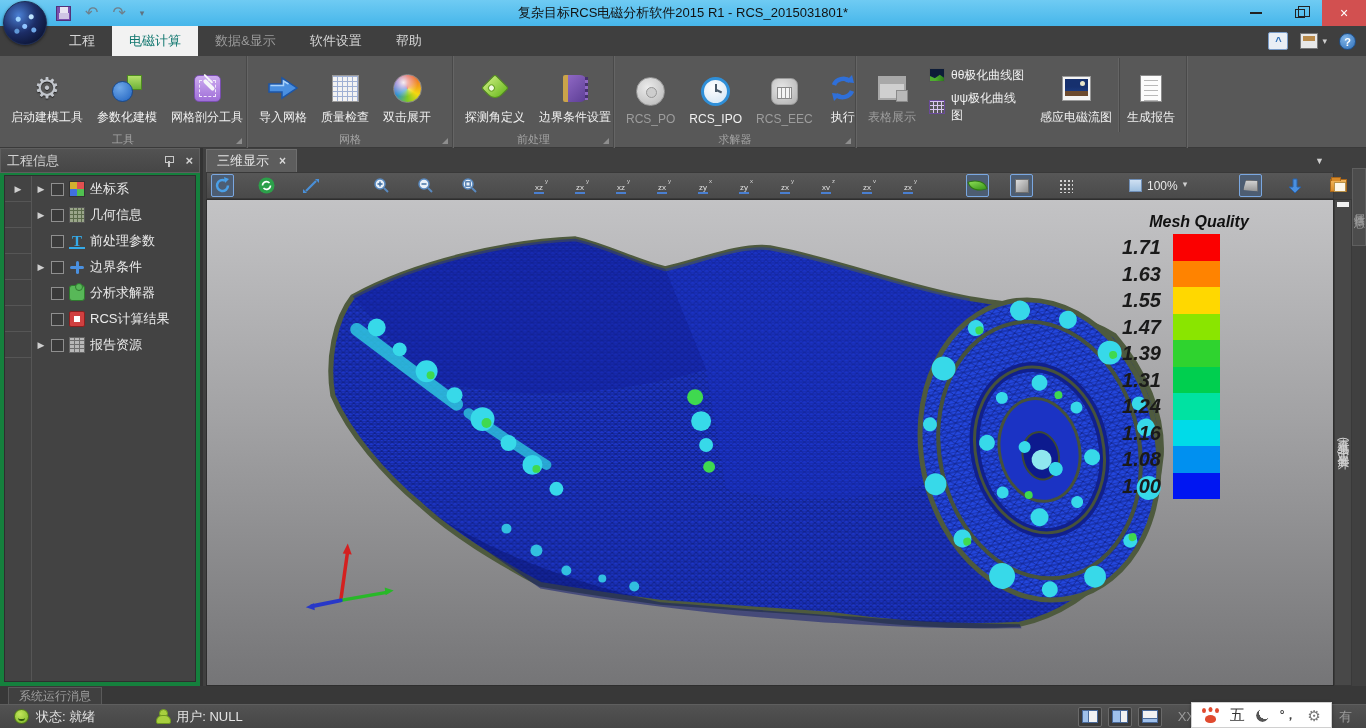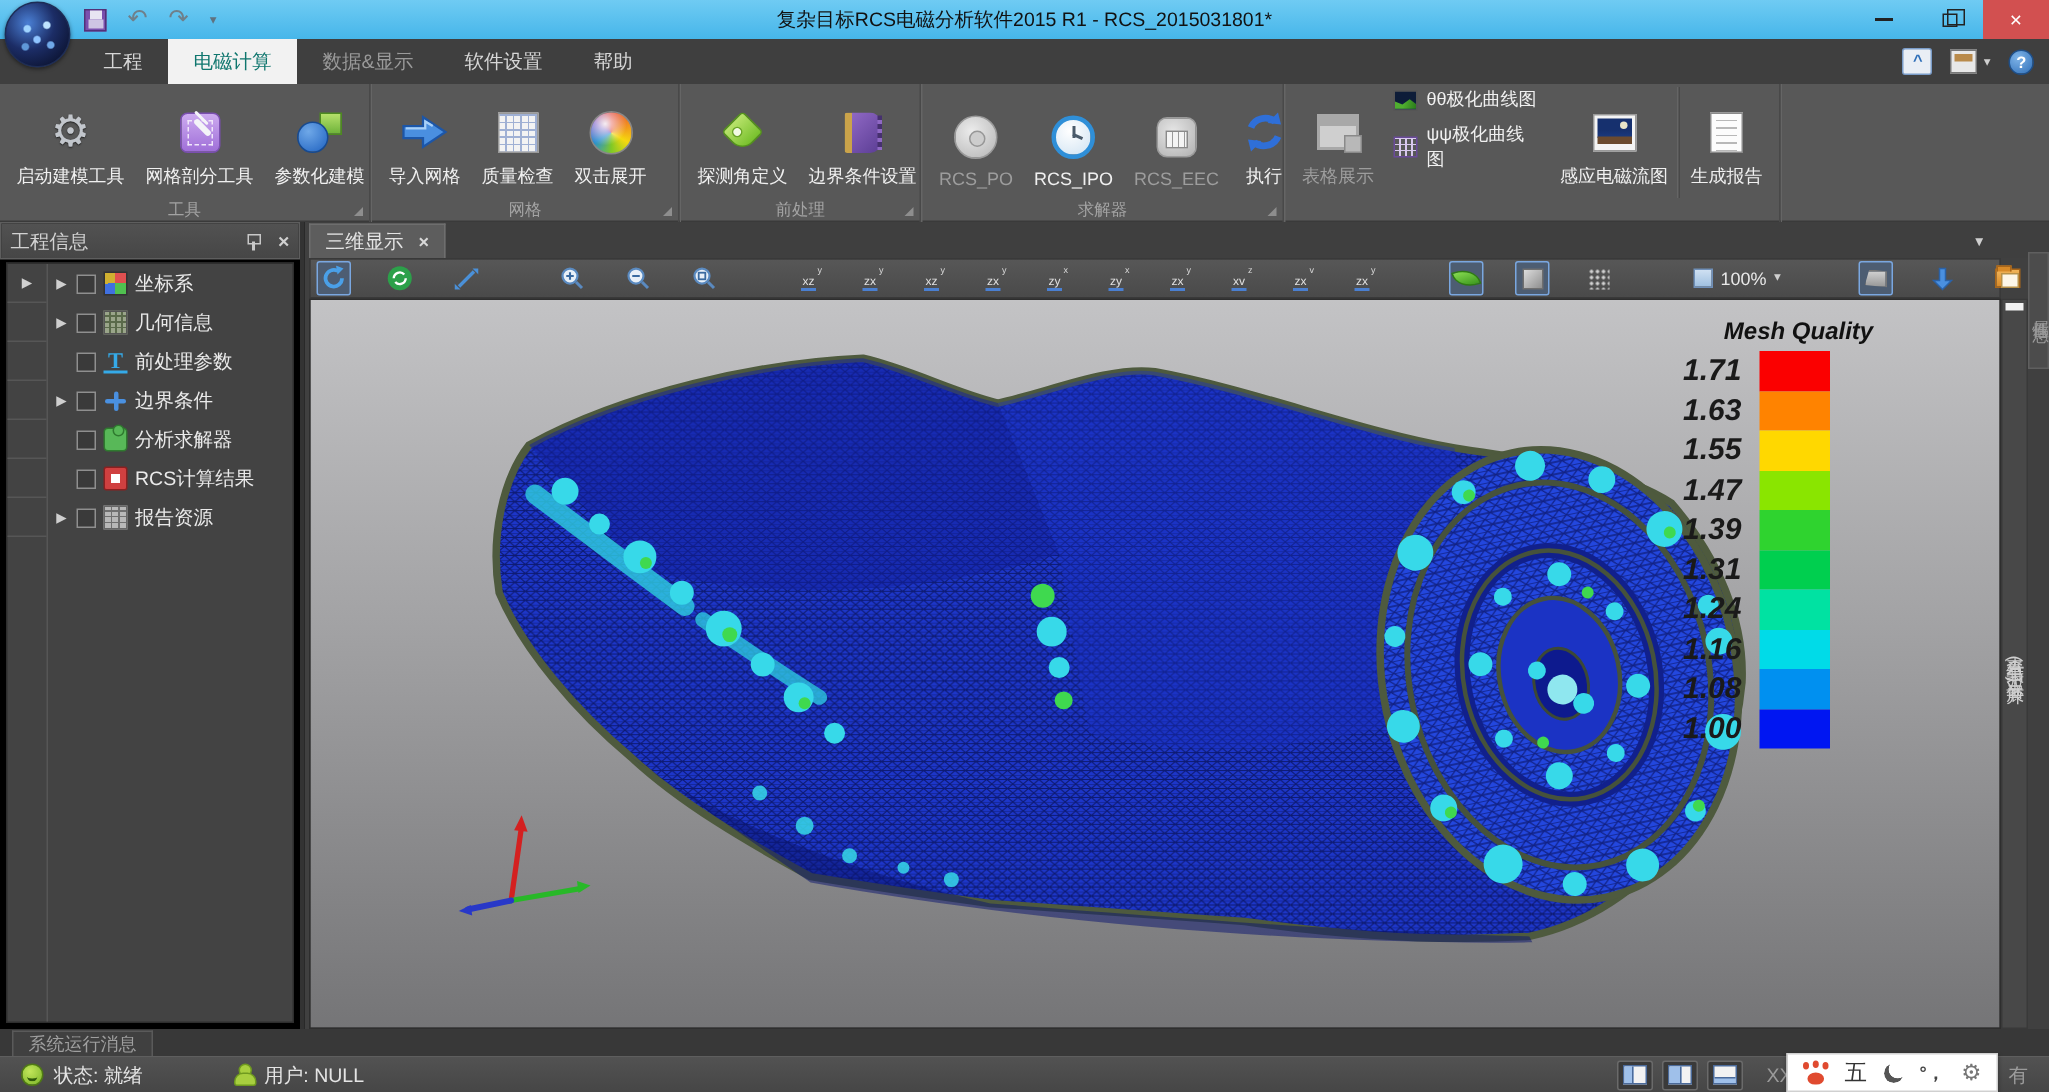--- a/index.html
+++ b/index.html
@@ -115,28 +115,28 @@
     background-position:3px 4px; background-repeat:no-repeat; }
   .ic-report::before { content:""; position:absolute; left:-5px; top:3px; width:22px; height:27px;
     background:#e8e8e8; border:1px solid #9a9a9a; z-index:-1; }
   .ic-small { width:16px; height:14px; flex:none; }
   .ic-theta { background:linear-gradient(#0d1c38 55%,#163050); border:1px solid #555; position:relative; }
   .ic-theta::after { content:""; position:absolute; left:0; bottom:0; width:100%; height:7px;
     background:linear-gradient(100deg,#4fae2f 40%,#2a7a1a); clip-path:polygon(0 100%,0 30%,35% 60%,70% 10%,100% 55%,100% 100%); }
   .ic-psi { background:linear-gradient(#b49ad8,#8a66c0); border:1px solid #6a4a9a;
     background-image:repeating-linear-gradient(0deg,transparent 0 3px,#d8c8ee 3px 4px),
                      repeating-linear-gradient(90deg,transparent 0 3px,#d8c8ee 3px 4px); }
-  .rstack { display:flex; flex-direction:column; justify-content:flex-start; gap:6px; padding:0 6px; }
+  .rstack { display:flex; flex-direction:column; justify-content:center; gap:6px; padding:0 6px; }
   .rsmall { display:flex; align-items:center; gap:6px; font-size:12px; color:#f0f0f0; }
 
   
   .main { position:absolute; top:148px; left:0; right:0; bottom:42px; background:#404040; }
 
   
-  .left-panel { position:absolute; left:0; top:0; width:203px; bottom:0; background:#000000; border-right:3px solid #333; }
+  .left-panel { position:absolute; left:0; top:0; width:203px; bottom:0; background:#15803d; border-right:3px solid #333; }
   .lp-header { height:25px; background:linear-gradient(#525252,#464646); border:1px solid #5e5e5e;
     display:flex; align-items:center; padding:0 6px; color:#d2d2d2; font-size:13px; }
   .lp-header .sp { flex:1; }
   .pin-icon { width:12px; height:12px; position:relative; margin-right:10px; }
   .pin-icon::before { content:""; position:absolute; left:2px; top:1px; width:7px; height:5px; border:1.5px solid #c8c8c8; }
   .pin-icon::after { content:""; position:absolute; left:5px; top:6px; width:1.5px; height:6px; background:#c8c8c8; }
   .lp-close { color:#d0d0d0; font-size:13px; font-weight:bold; }
   .lp-body { position:absolute; top:27px; left:4px; right:4px; bottom:4px; background:#434343; border:1px solid #2e2e2e; display:flex; }
   .gutter { width:27px; border-right:1px solid #565656; }
   .gcell { height:26px; border-bottom:1px solid #565656; display:flex; align-items:center; justify-content:center;
@@ -303,32 +303,32 @@
     <div class="rgroup" style="left:0;width:247px;">
       <div class="rbtns">
         <div class="rbtn">
           <span class="icon32">
               <span class="gear-glyph">⚙</span>
             </span>
           <span>启动建模工具</span>
         </div>
         <div class="rbtn">
           <span class="icon32">
-              <span class="ic-mesh"></span>
-            </span>
-          <span>网格剖分工具</span>
-        </div>
-        <div class="rbtn">
-          <span class="icon32">
               <span class="ic-param">
                 <i class="sq"></i>
                 <i class="ci"></i>
               </span>
             </span>
           <span>参数化建模</span>
+        </div>
+        <div class="rbtn">
+          <span class="icon32">
+              <span class="ic-mesh"></span>
+            </span>
+          <span>网格剖分工具</span>
         </div>
       </div>
       <div class="rlabel"><span>工具</span><span class="gmark"></span></div>
     </div>
 
     <div class="rgroup" style="left:248px;width:205px;">
       <div class="rbtns">
         <div class="rbtn">
           <span class="icon32">
             <svg class="ic-import" viewBox="0 0 32 24">

